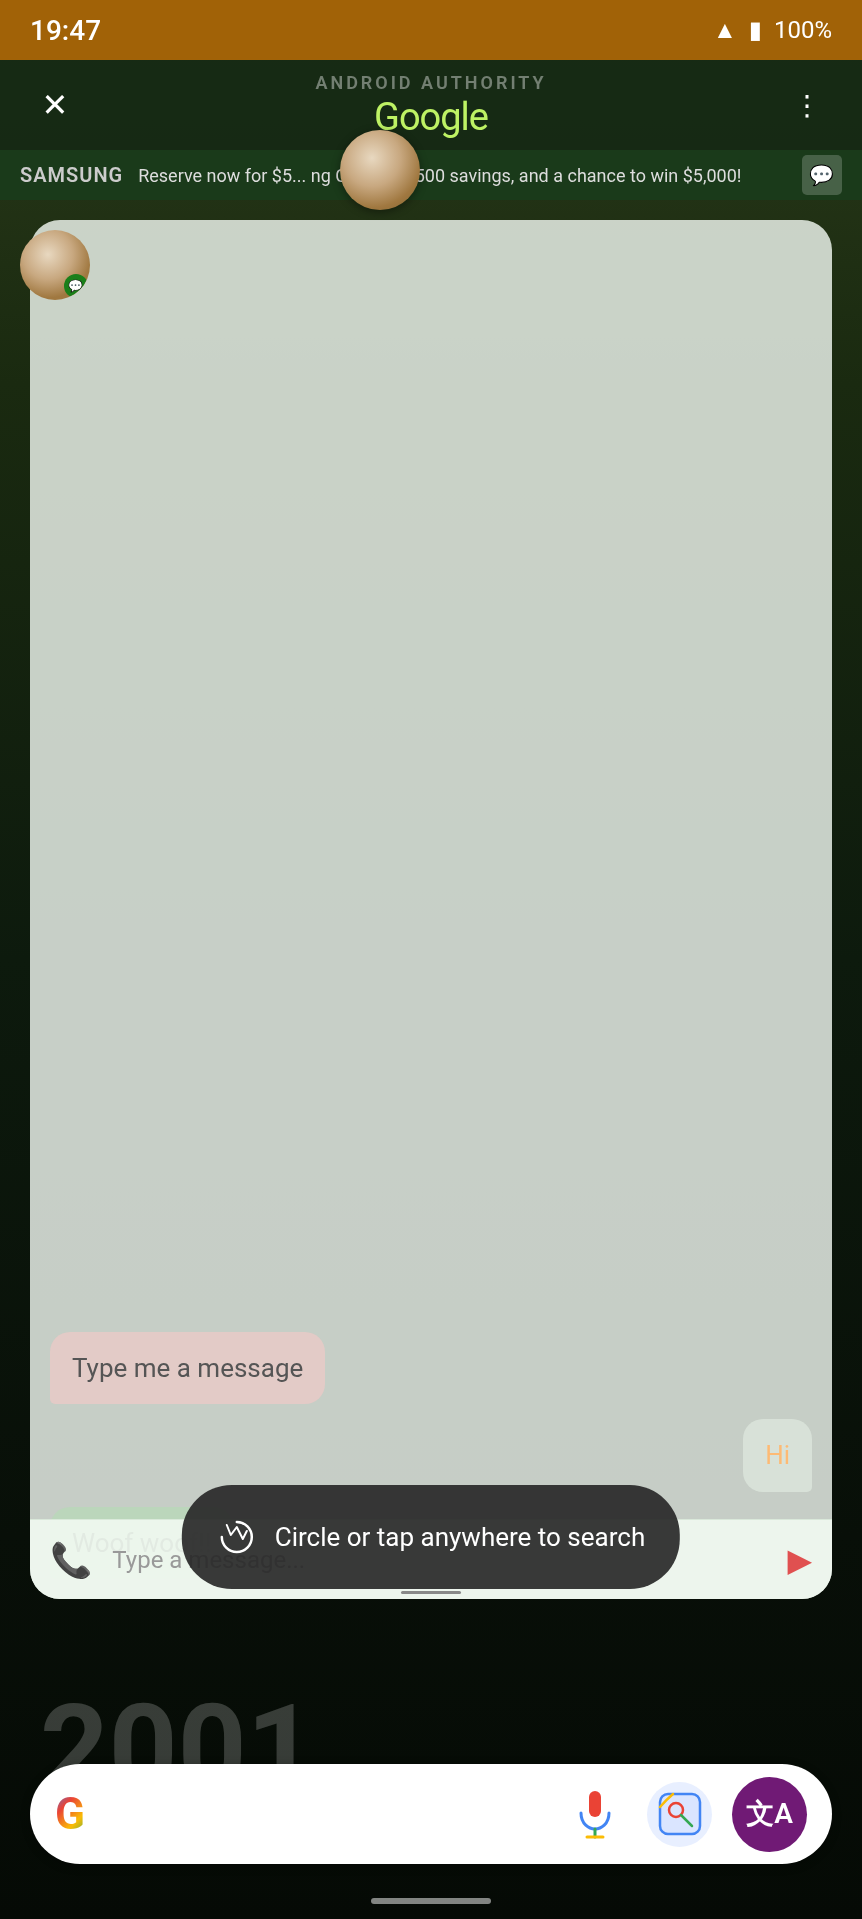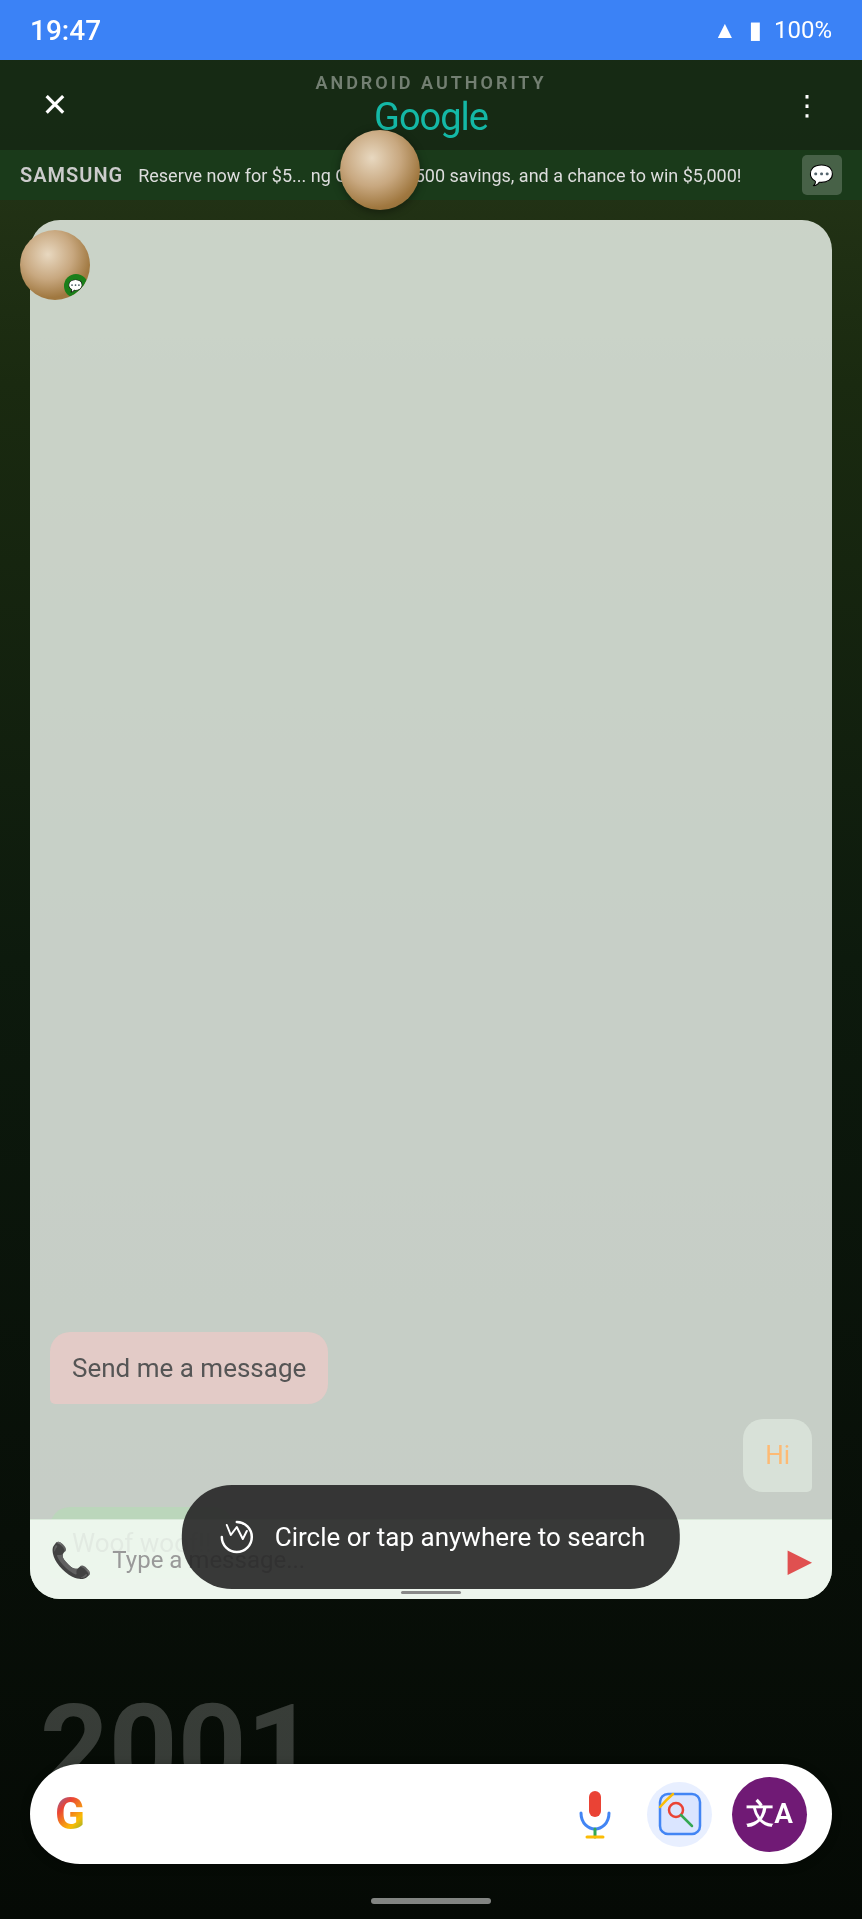--- a/index.html
+++ b/index.html
@@ -11,21 +11,21 @@
       font-family: 'Roboto', Arial, sans-serif;
       position: relative;
       overflow: hidden;
     }
 
     
     .status-bar {
       position: absolute;
       top: 0; left: 0; right: 0;
       height: 60px;
-      background: #3b82f6;
+      background: #a16207;
       display: flex;
       align-items: center;
       justify-content: space-between;
       padding: 0 30px;
       z-index: 100;
     }
     .status-time {
       color: #fff;
       font-size: 28px;
       font-weight: 500;
@@ -64,21 +64,21 @@
       gap: 2px;
     }
     .android-authority-text {
       color: rgba(255,255,255,0.4);
       font-size: 18px;
       font-weight: 600;
       letter-spacing: 3px;
       text-transform: uppercase;
     }
     .google-logo-text {
-      color: #14b8a6;
+      color: #bef264;
       font-size: 38px;
       font-weight: 400;
       letter-spacing: -1px;
     }
     .menu-btn {
       width: 50px; height: 50px;
       display: flex; align-items: center; justify-content: center;
       color: #fff;
       font-size: 28px;
       cursor: pointer;
@@ -387,21 +387,21 @@
   <div class="chat-icon-badge">
     <span>💬</span>
   </div>
 </div>
 
 <div class="chat-card">
   <div class="chat-messages">
 
     <div class="msg-received">
       <div class="bubble bubble-received">
-        <span>Send me a message</span>
+        <span>Type me a message</span>
       </div>
     </div>
 
 
     <div class="msg-sent">
       <div class="bubble bubble-sent">
         <span>Hi</span>
       </div>
     </div>
 

